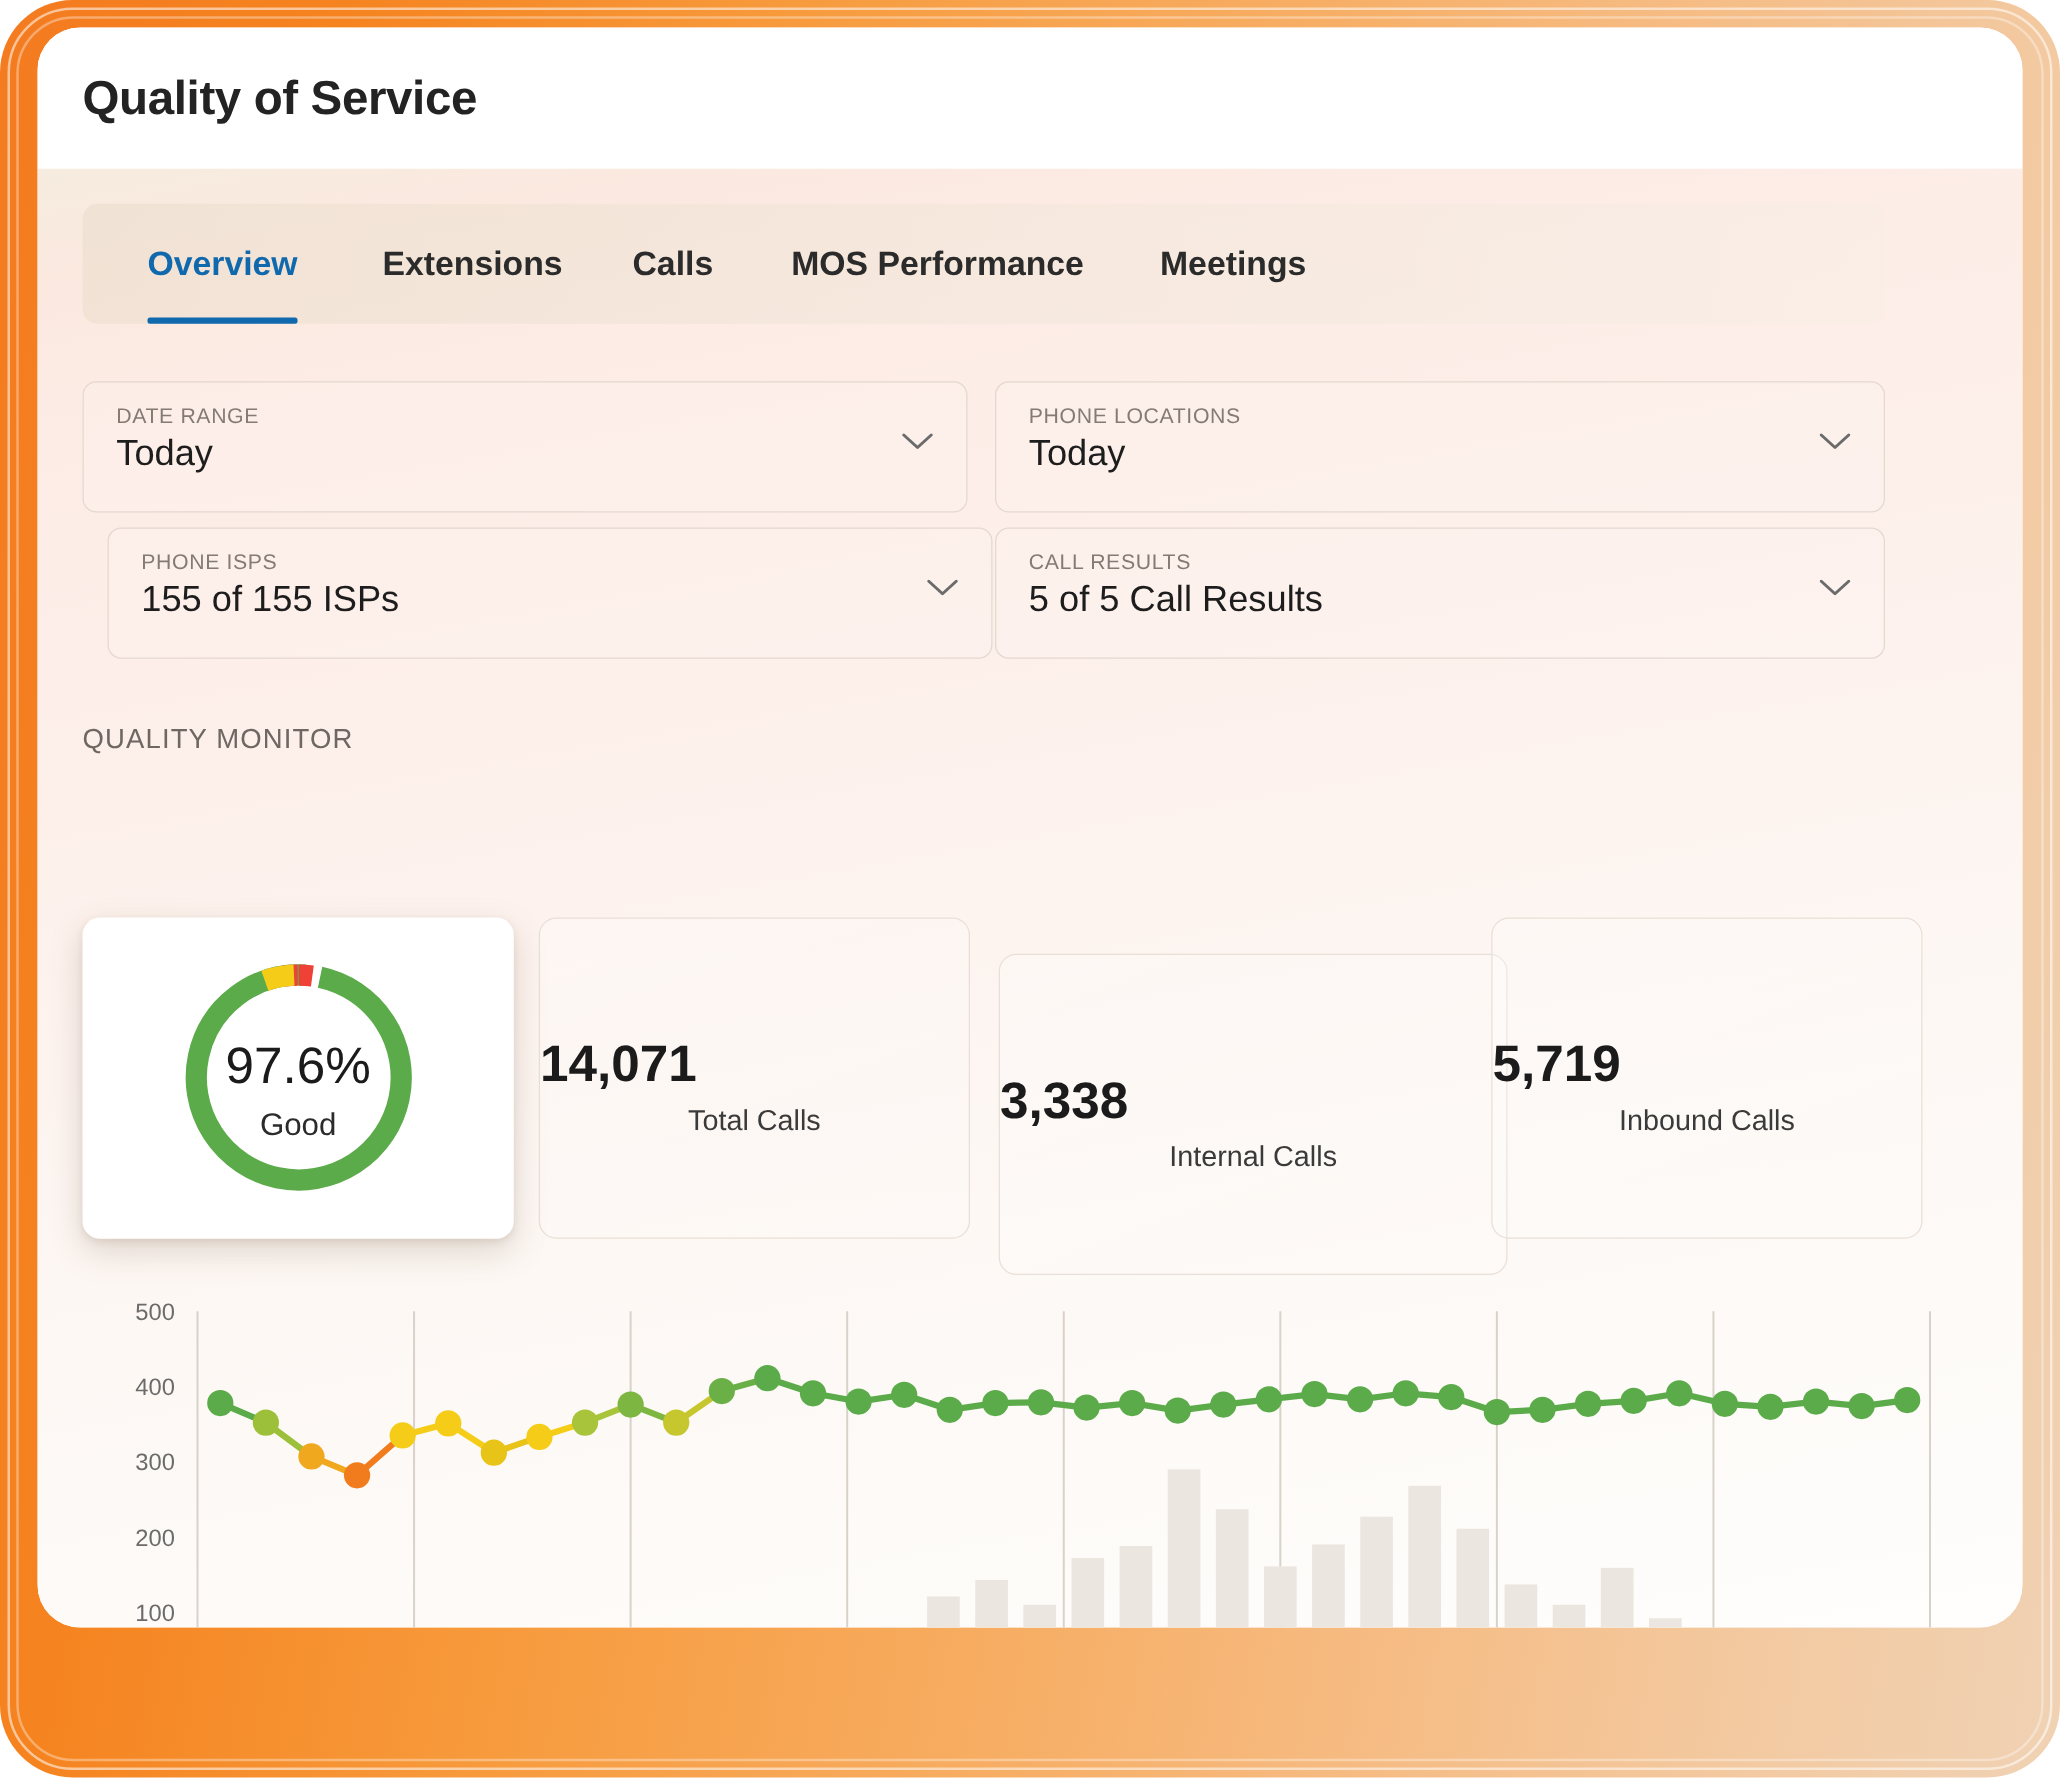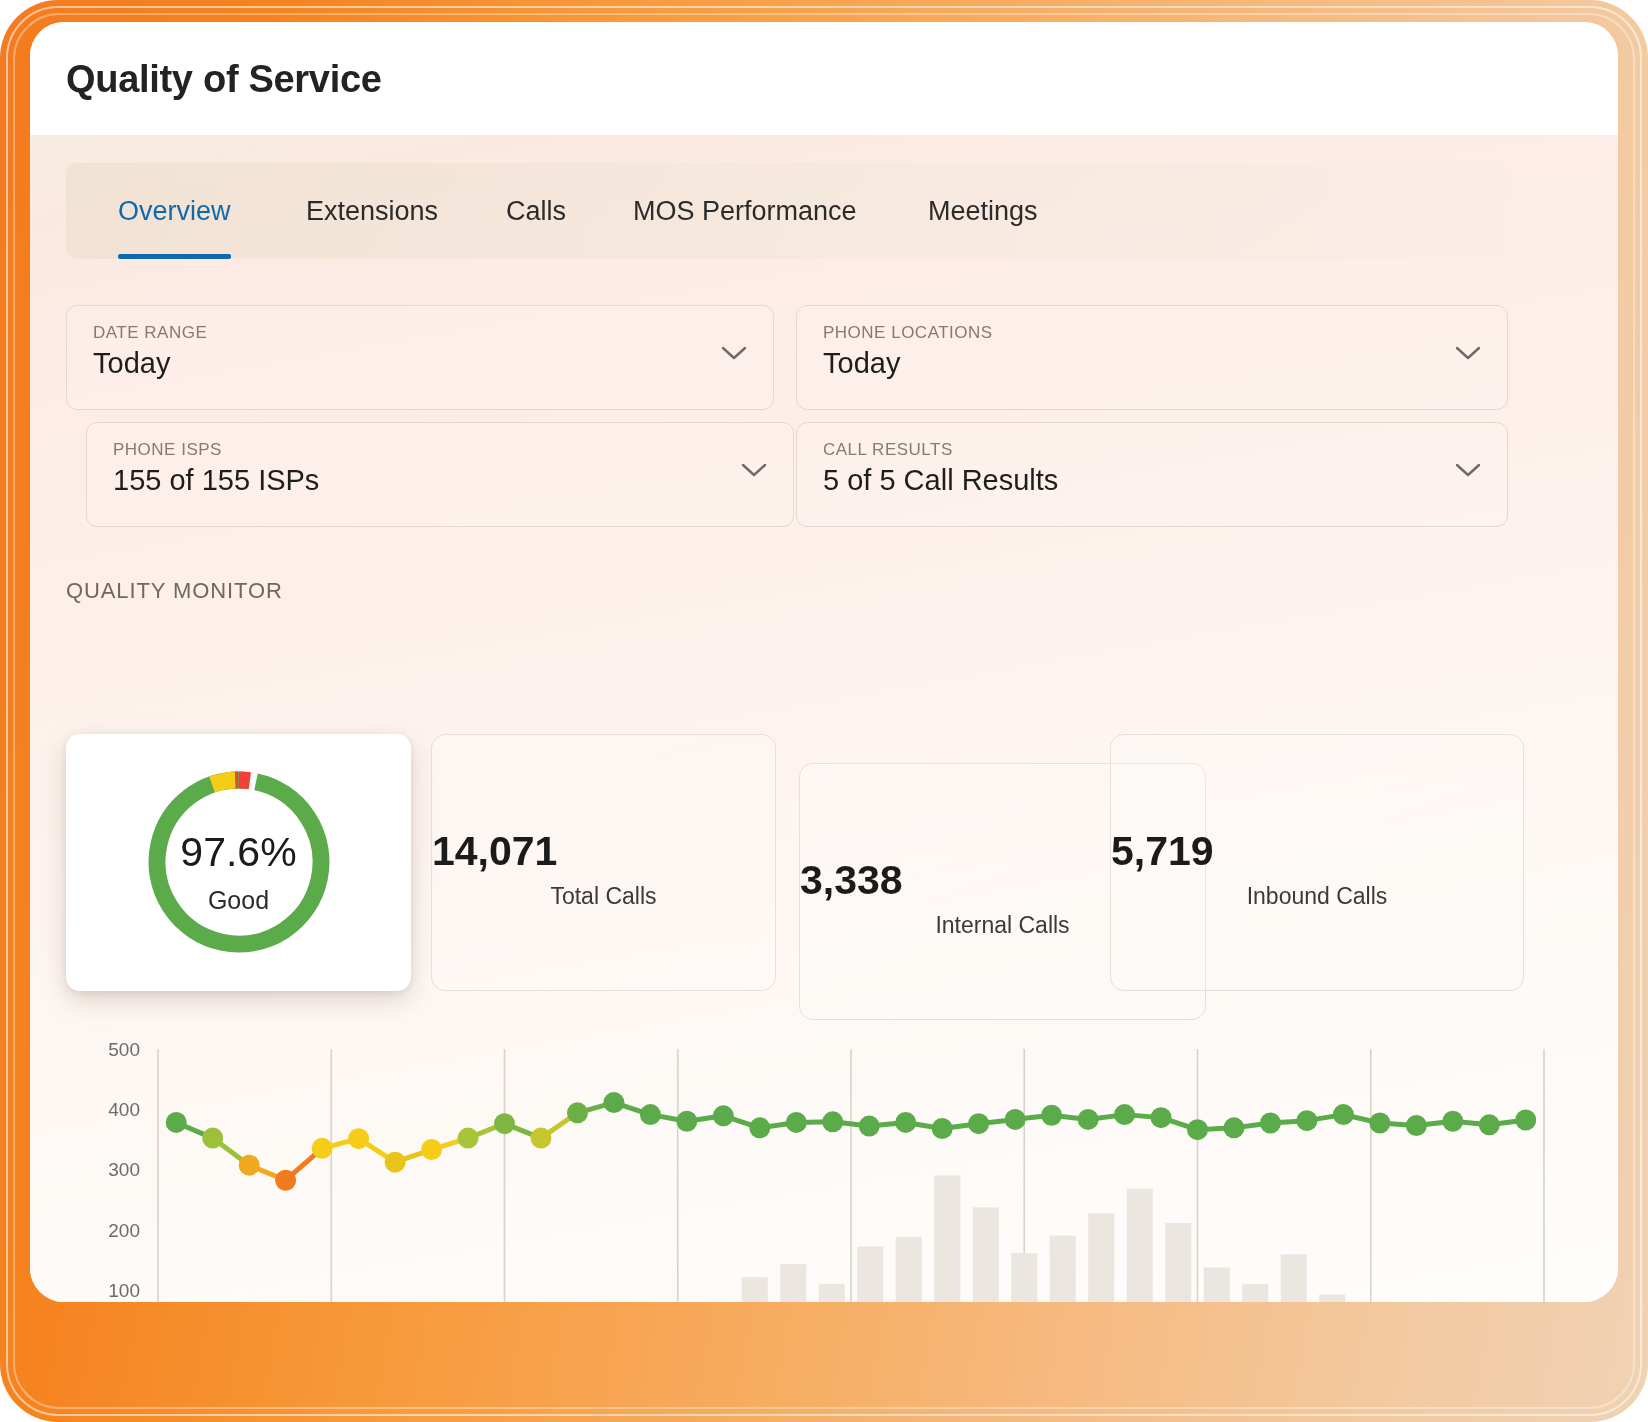--- a/index.html
+++ b/index.html
@@ -104,20 +104,21 @@
   
   #tabbar {
     position: absolute;
     left: 36px;
     top: 28px;
     width: 1442px;
     height: 96px;
     background: linear-gradient(100deg, rgba(235,222,205,0.62) 0%, rgba(240,230,216,0.5) 55%, rgba(245,238,228,0.42) 100%);
     border-radius: 12px;
     box-sizing: border-box;
+    font-weight: bold;
   }
   .tab {
     position: absolute;
     top: 0;
     height: 96px;
     line-height: 96px;
     font-size: 27px;
     color: #2b2b2b;
     white-space: nowrap;
     cursor: pointer;
@@ -323,21 +324,21 @@
       <div class="metric-card" style="left:401px; width:345px;">
         <div class="metric-value">14,071</div>
         <div class="metric-label">Total Calls</div>
       </div>
 
       <div class="metric-card" style="left:769px; width:407px;margin-top:29px;">
         <div class="metric-value">3,338</div>
         <div class="metric-label">Internal Calls</div>
       </div>
 
-      <div class="metric-card" style="left:1080px; width:414px;padding-left:20px;">
+      <div class="metric-card" style="left:1163px; width:345px;padding-left:20px;">
         <div class="metric-value">5,719</div>
         <div class="metric-label">Inbound Calls</div>
       </div>
 
       <div class="section-label" style="left:36px; top:783px;">QUALITY MONITOR</div>
 
       <div id="chart-wrap">
         <svg id="chart-svg" viewBox="0 0 1480 345" width="1480" height="345">
             <text x="74" y="322" text-anchor="end" font-size="19" fill="#6b6b6b" font-family="&quot;Liberation Sans&quot;, sans-serif">0</text>
             <text x="74" y="261.8" text-anchor="end" font-size="19" fill="#6b6b6b" font-family="&quot;Liberation Sans&quot;, sans-serif">100</text>

